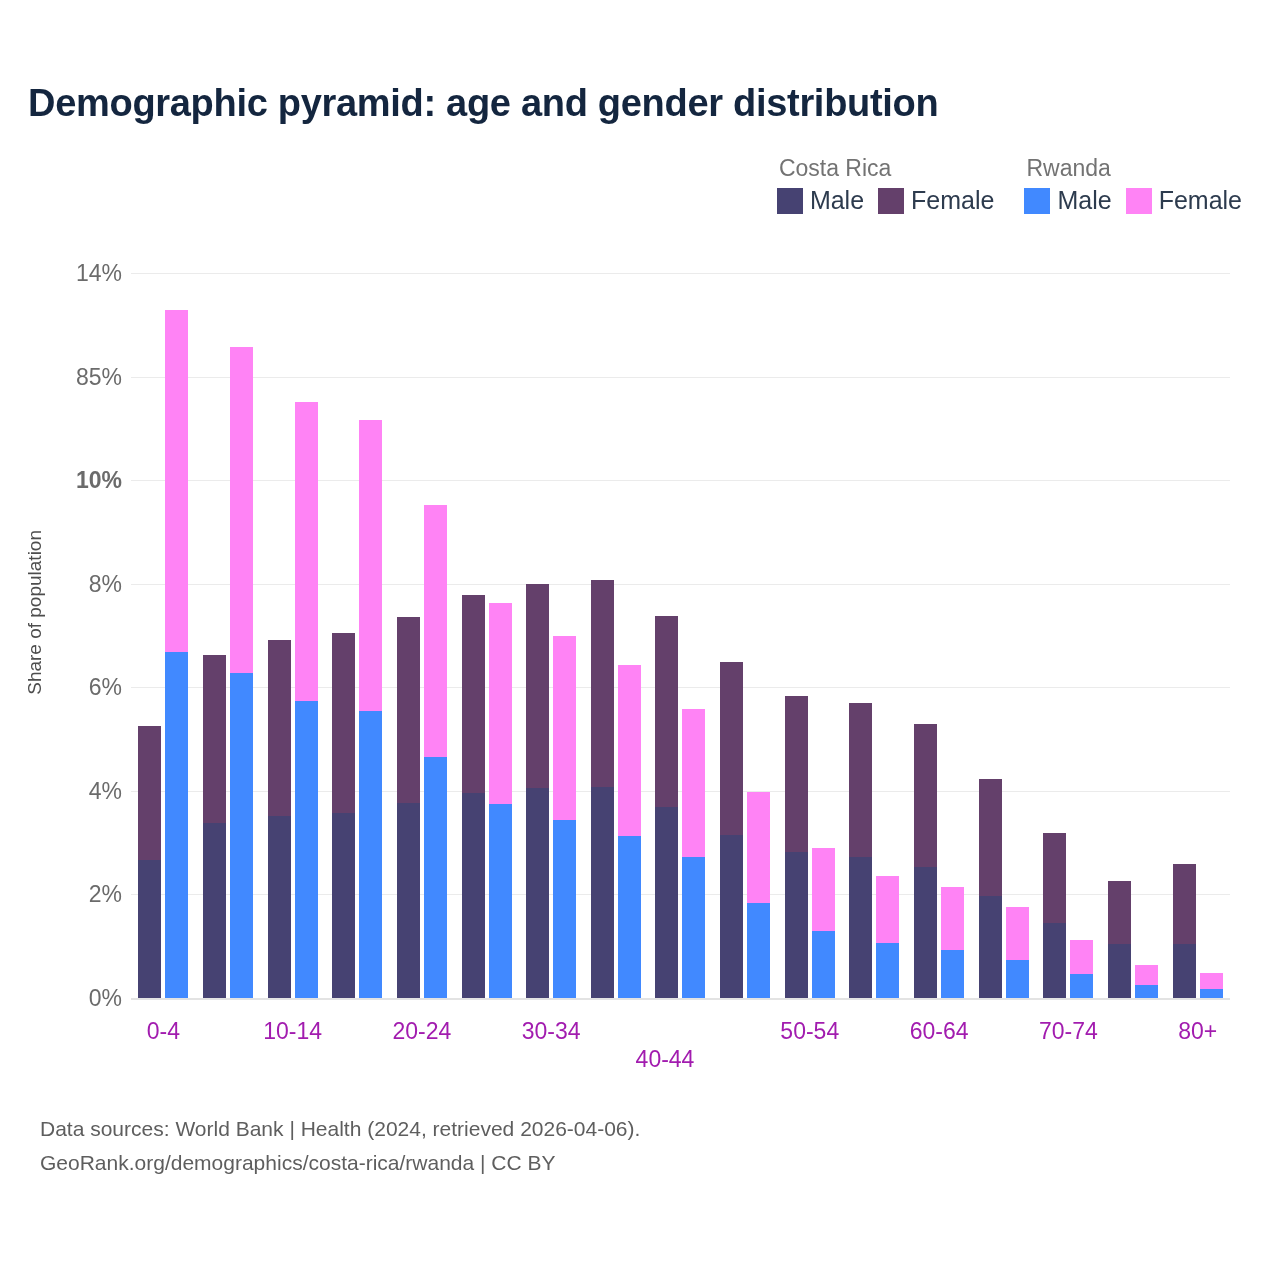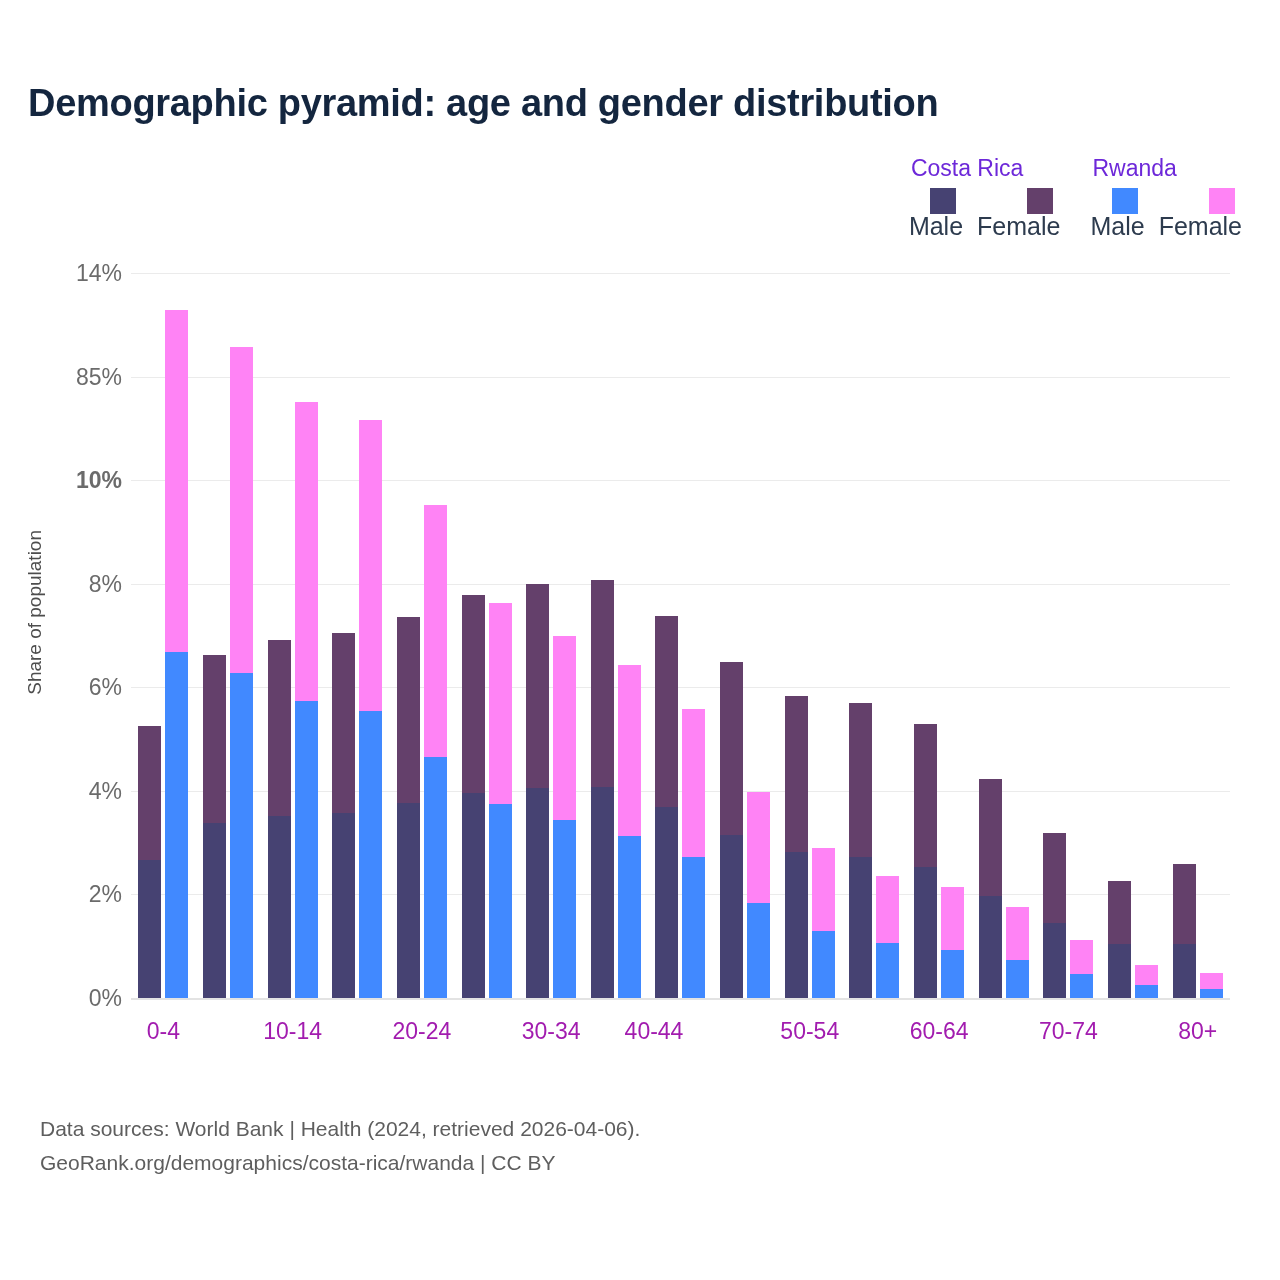--- a/index.html
+++ b/index.html
@@ -51,34 +51,33 @@
   .legend-group {
     display: flex;
     flex-direction: column;
     align-items: flex-start;
   }
   .legend-group + .legend-group {
     margin-left: 30px;
   }
   .legend-group-title {
     font-size: 23px;
-    color: #6d28d9;
+    color: #737373;
     margin-bottom: 6px;
     padding-left: 2px;
     white-space: nowrap;
   }
   .legend-entries {
     display: flex;
     flex-direction: row;
     align-items: center;
   }
   .legend-entry {
     display: flex;
-    flex-direction: column;
-    align-items: flex-end;
+    align-items: flex-start;
     white-space: nowrap;
   }
   .legend-entry + .legend-entry {
     margin-left: 14px;
   }
   .legend-swatch {
     width: 26px;
     height: 26px;
     margin-right: 7px;
     flex: none;
@@ -434,21 +433,21 @@
           </div>
         </div>
       </div>
   </div>
 
   <div id="xtick-labels">
       <div class="xtick-label" style="left: 32.3235px;">0-4</div>
       <div class="xtick-label" style="left: 161.618px;">10-14</div>
       <div class="xtick-label" style="left: 290.912px;">20-24</div>
       <div class="xtick-label" style="left: 420.206px;">30-34</div>
-      <div class="xtick-label" style="left: 523px;">40-44</div>
+      <div class="xtick-label" style="left: 534px; margin-top: 28px;">40-44</div>
       <div class="xtick-label" style="left: 678.794px; text-align: right;">50-54</div>
       <div class="xtick-label" style="left: 808.088px;">60-64</div>
       <div class="xtick-label" style="left: 937.382px;">70-74</div>
       <div class="xtick-label" style="left: 1066.68px;">80+</div>
     </div>
 
   <div id="footer">
     <div class="footer-line">Data sources: World Bank | Health (2024, retrieved 2026-04-06).</div>
     <div class="footer-line">GeoRank.org/demographics/costa-rica/rwanda | CC BY</div>
   </div>

